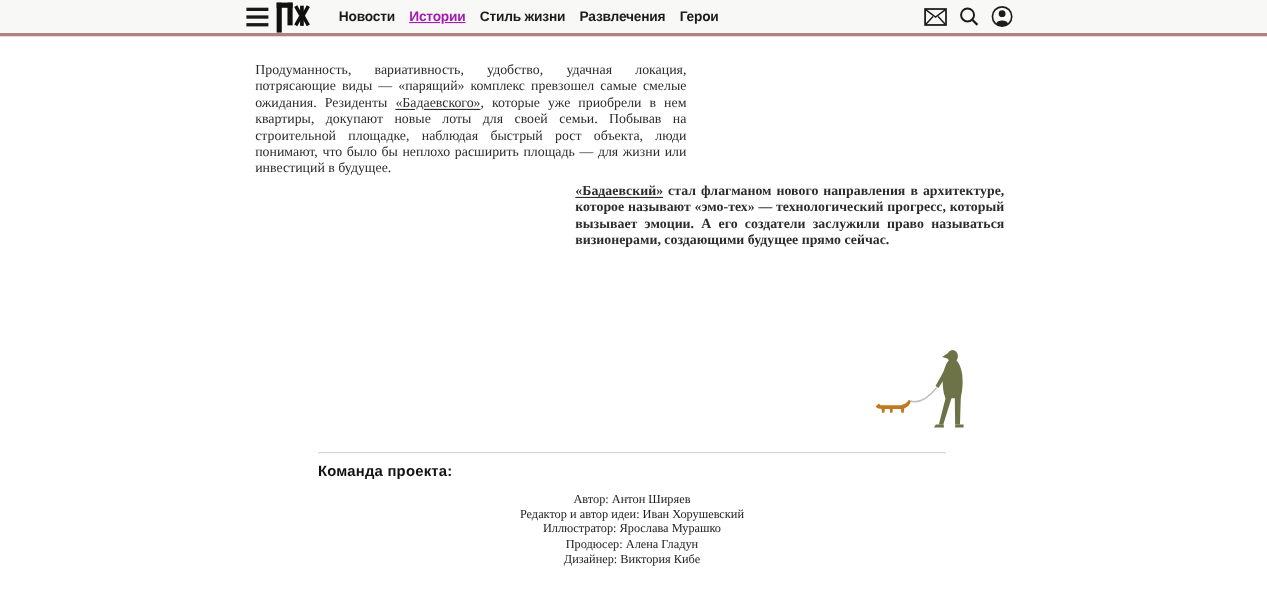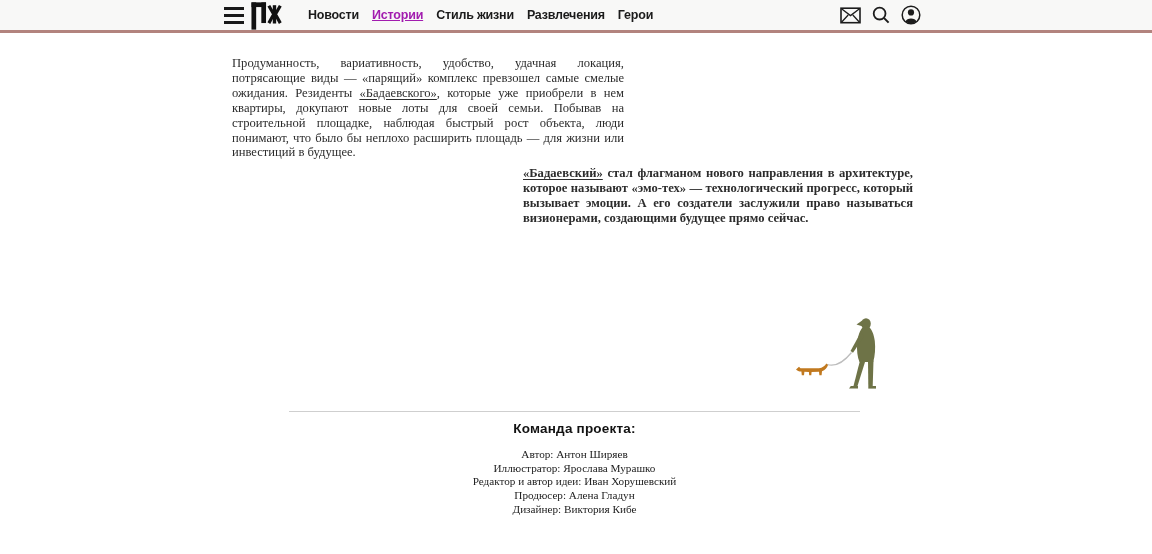--- a/index.html
+++ b/index.html
@@ -28,21 +28,21 @@
     text-align:justify; }
   .p1 { left:232px; top:56px; width:392px; }
   .p2 { left:523px; top:166px; width:390px;font-weight:bold; }
   .para a { color:#2c2c2c; text-decoration:underline; text-underline-offset:2px; cursor:pointer; }
 
   
   .illustration { position:absolute; left:794px; top:316px; }
 
   
   .divider { position:absolute; left:289px; top:411px; width:571px; height:1px; background:#cfcfcf; }
-  .team-heading { position:absolute; left:289px; top:421px; width:571px; text-align:center;
+  .team-heading { position:absolute; left:289px; top:421px; width:571px; text-align:left;
     font-family:"Liberation Sans", sans-serif; font-weight:bold; font-size:13.5px;
     letter-spacing:0.2px; color:#121212; }
   .credits { position:absolute; left:289px; top:448px; width:571px; text-align:center;
     font-size:11.2px; line-height:13.7px; color:#222222; }
   .ad { position:absolute; left:289px; top:530px; width:571px; text-align:center;
     font-size:10.5px; color:#9b9b9b; letter-spacing:0.3px; }
 </style>
 </head>
 <body>
 
@@ -121,20 +121,20 @@
       </g>
     </svg>
   </div>
 
   <div class="divider"></div>
 
   <div class="team-heading">Команда проекта:</div>
 
   <div class="credits">
     <div>Автор: Антон Ширяев</div>
+    <div>Редактор и автор идеи: Иван Хорушевский</div>
     <div>Иллюстратор: Ярослава Мурашко</div>
-    <div>Редактор и автор идеи: Иван Хорушевский</div>
     <div>Продюсер: Алена Гладун</div>
     <div>Дизайнер: Виктория Кибе</div>
   </div>
 
 
 </div>
 
 </body></html>

